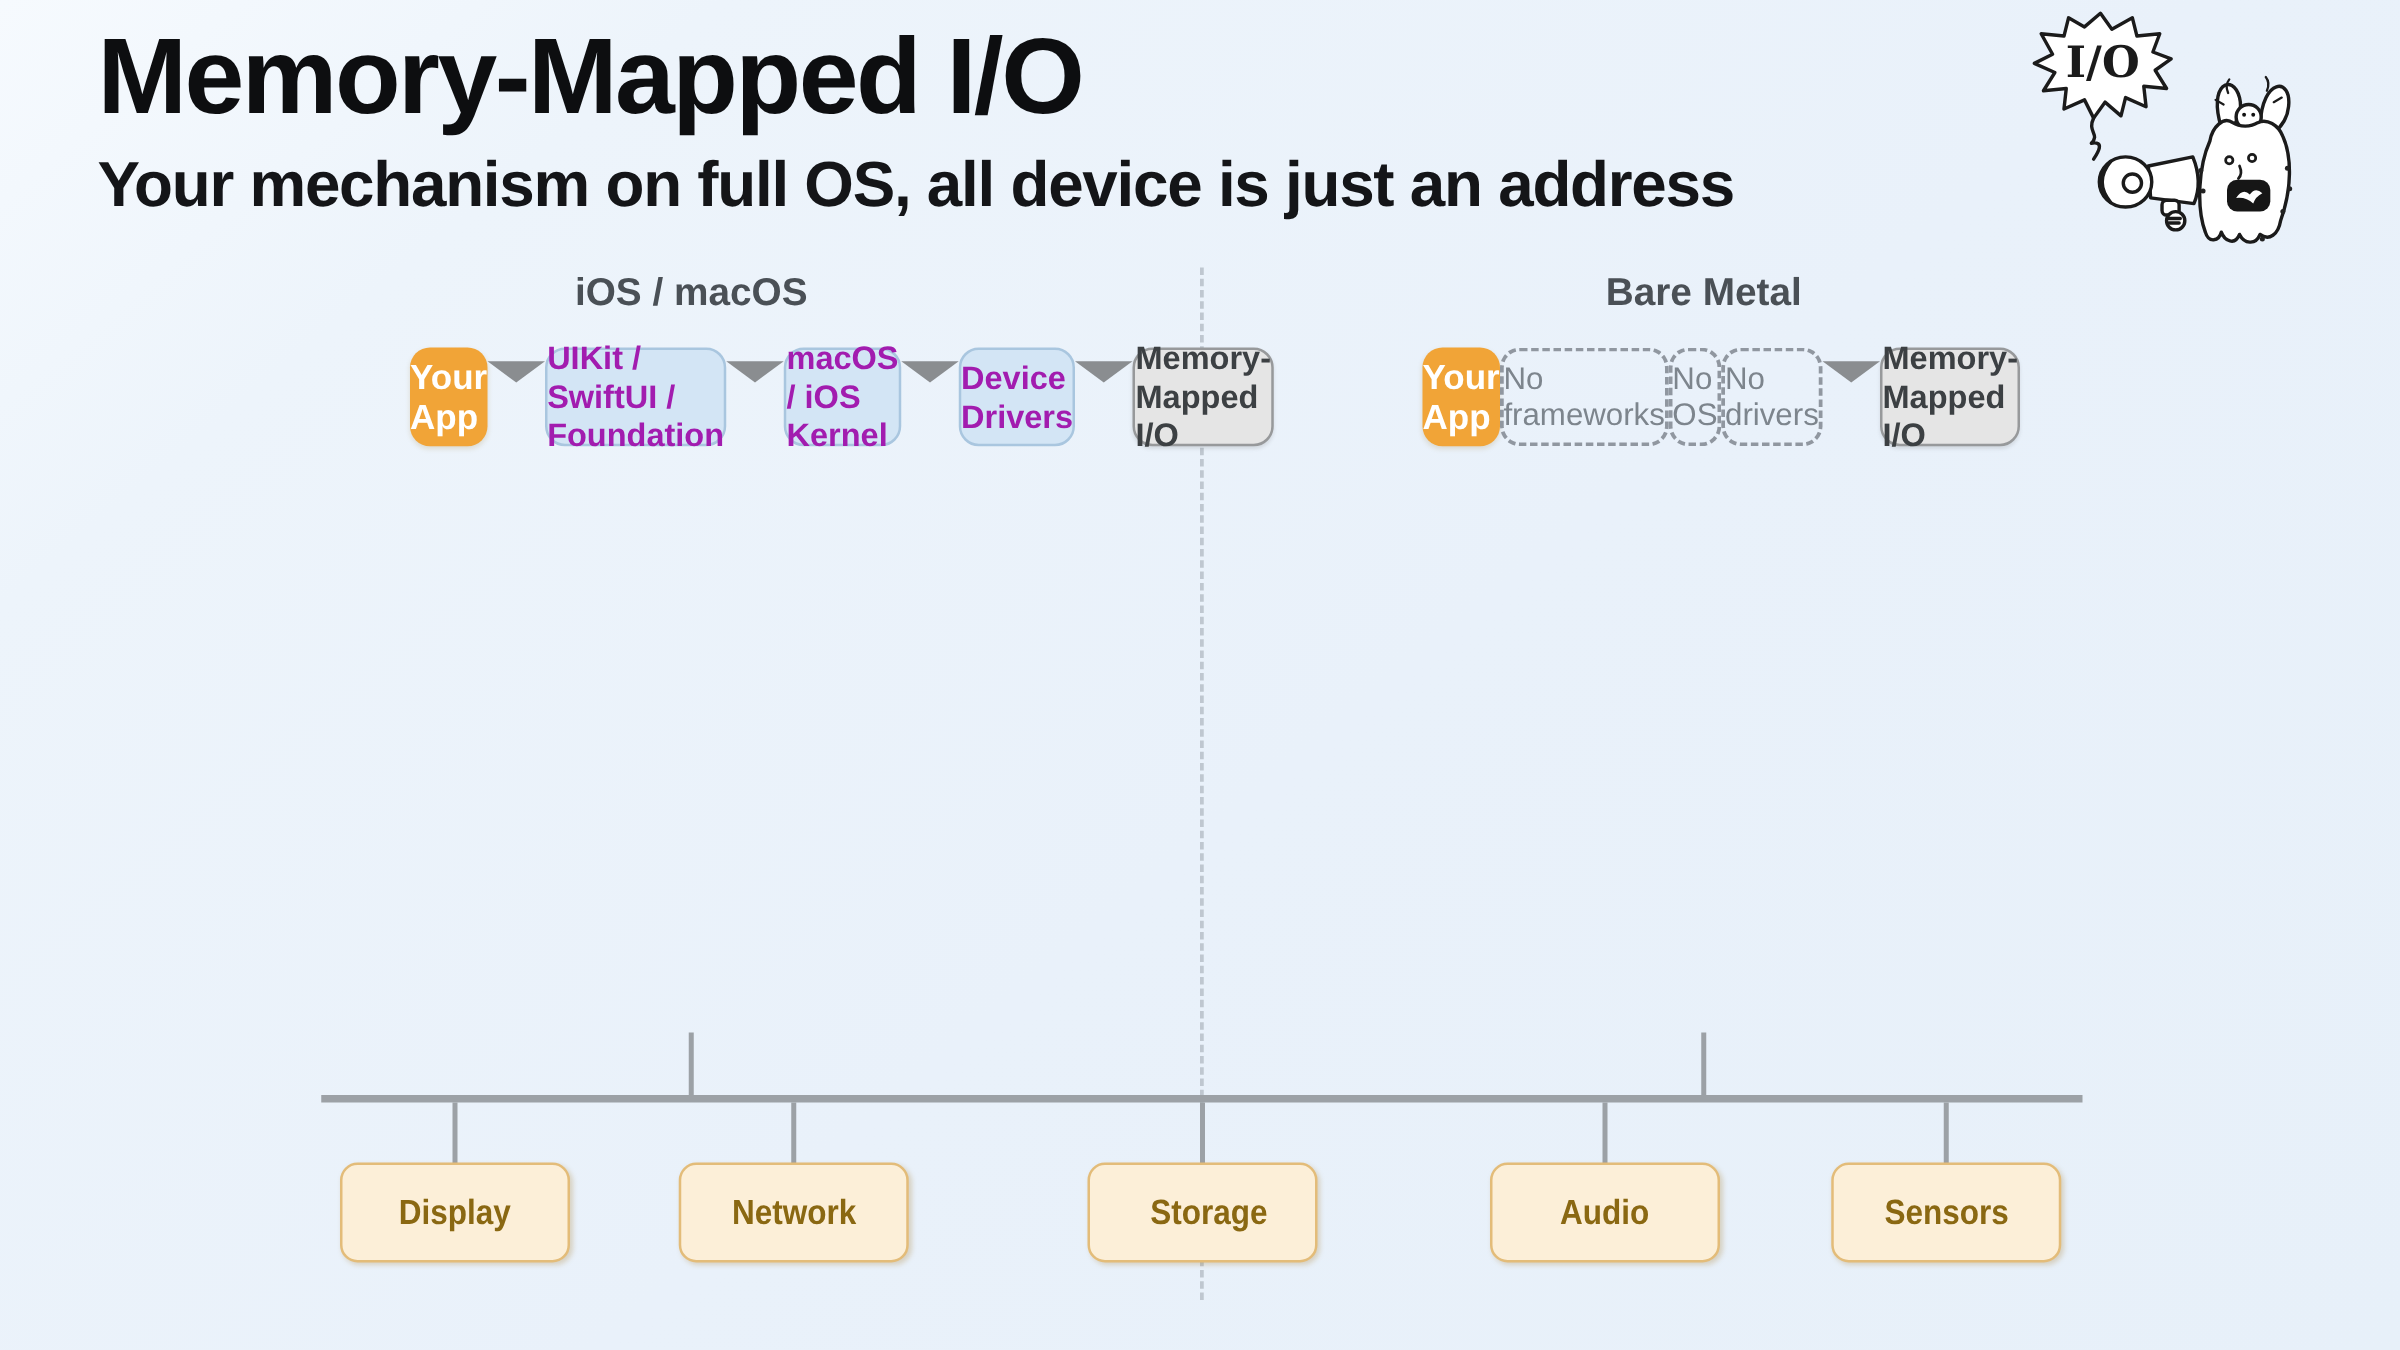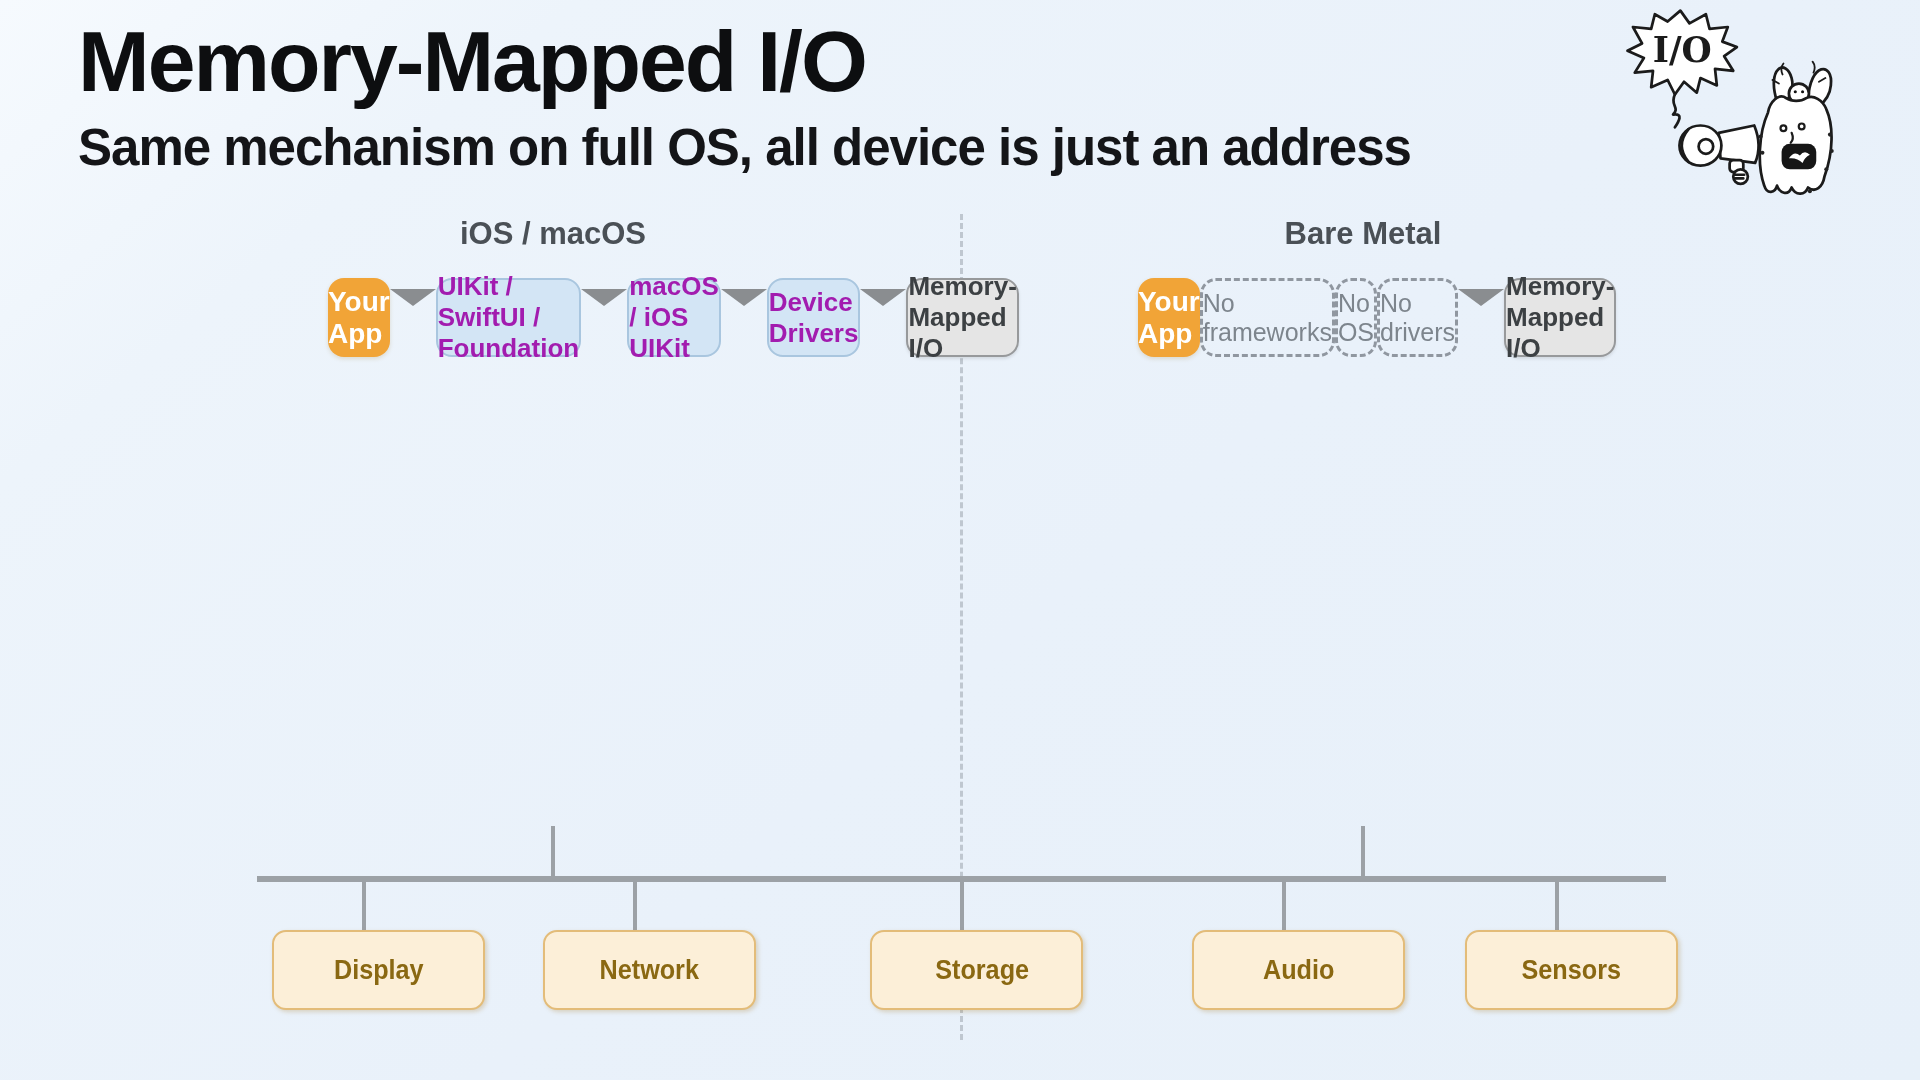--- a/index.html
+++ b/index.html
@@ -33,36 +33,36 @@
   .arrow-down{width:0;height:0;border-left:23px solid transparent;border-right:23px solid transparent;border-top:17px solid #8a8d90;}
   .divider{
     position:absolute;left:960px;top:214px;height:826px;width:0;
     border-left:3px dashed #bfc7d0;z-index:1;
   }
   .bus{position:absolute;left:257px;top:876px;width:1409px;height:6px;background:#9ca1a6;z-index:2;}
   .stem{position:absolute;background:#9ca1a6;z-index:2;}
   .stem.up{width:4px;height:51px;top:826px;}
   .stem.down{width:4px;height:50px;top:882px;}
   .device{
-    position:absolute;top:930px;width:213px;height:80px;z-index:3;
+    position:absolute;top:930px;width:184px;height:80px;z-index:3;
     background:#fcefd8;border:2px solid #e3bc79;border-radius:14px;
     display:flex;align-items:center;justify-content:center;
     color:#8a6812;font-size:28px;font-weight:700;
     box-shadow:2px 2px 4px rgba(170,125,45,.28);box-sizing:border-box;
   }
   .device span{transform:scaleX(.9);}
   .doodle{position:absolute;left:1622px;top:4px;width:228px;height:212px;z-index:4;}
 </style>
 </head>
 <body>
 
 <div class="stage">
 
   <div class="title">Memory-Mapped I/O</div>
-  <div class="subtitle">Same mechanism on full OS, all device is just an address</div>
+  <div class="subtitle">Your mechanism on full OS, all device is just an address</div>
 
   <svg class="doodle" viewBox="0 0 250 230">
     <g fill="none" stroke="#1b1b1b" stroke-width="3" stroke-linecap="round" stroke-linejoin="round">
 
       <polygon fill="#ffffff" points="64,6 74,20 92,10 96,26 116,24 110,40 126,46 112,56 122,72 102,70 104,88 86,80 82,96 68,84 58,98 50,82 32,90 34,72 14,74 24,58 6,50 22,42 12,24 32,26 36,10 50,18"></polygon>
 
       <path d="M58,98 C52,110 64,112 56,120 C68,118 62,128 58,134"></path>
 
       <g>
         <path fill="#ffffff" d="M106,140 L145,132 Q154,154 146,173 L108,168 Z"></path>
@@ -107,21 +107,21 @@
 
   <div class="stack" style="left:328px;">
     <div class="box orange">Your App</div>
     <div class="gap">
         <div class="arrow-down"></div>
       </div>
     <div class="box blue">UIKit / SwiftUI / Foundation</div>
     <div class="gap">
         <div class="arrow-down"></div>
       </div>
-    <div class="box blue">macOS / iOS UIKit</div>
+    <div class="box blue">macOS / iOS Kernel</div>
     <div class="gap">
         <div class="arrow-down"></div>
       </div>
     <div class="box blue">Device Drivers</div>
     <div class="gap">
         <div class="arrow-down"></div>
       </div>
     <div class="box gray">Memory-Mapped I/O</div>
   </div>
 

